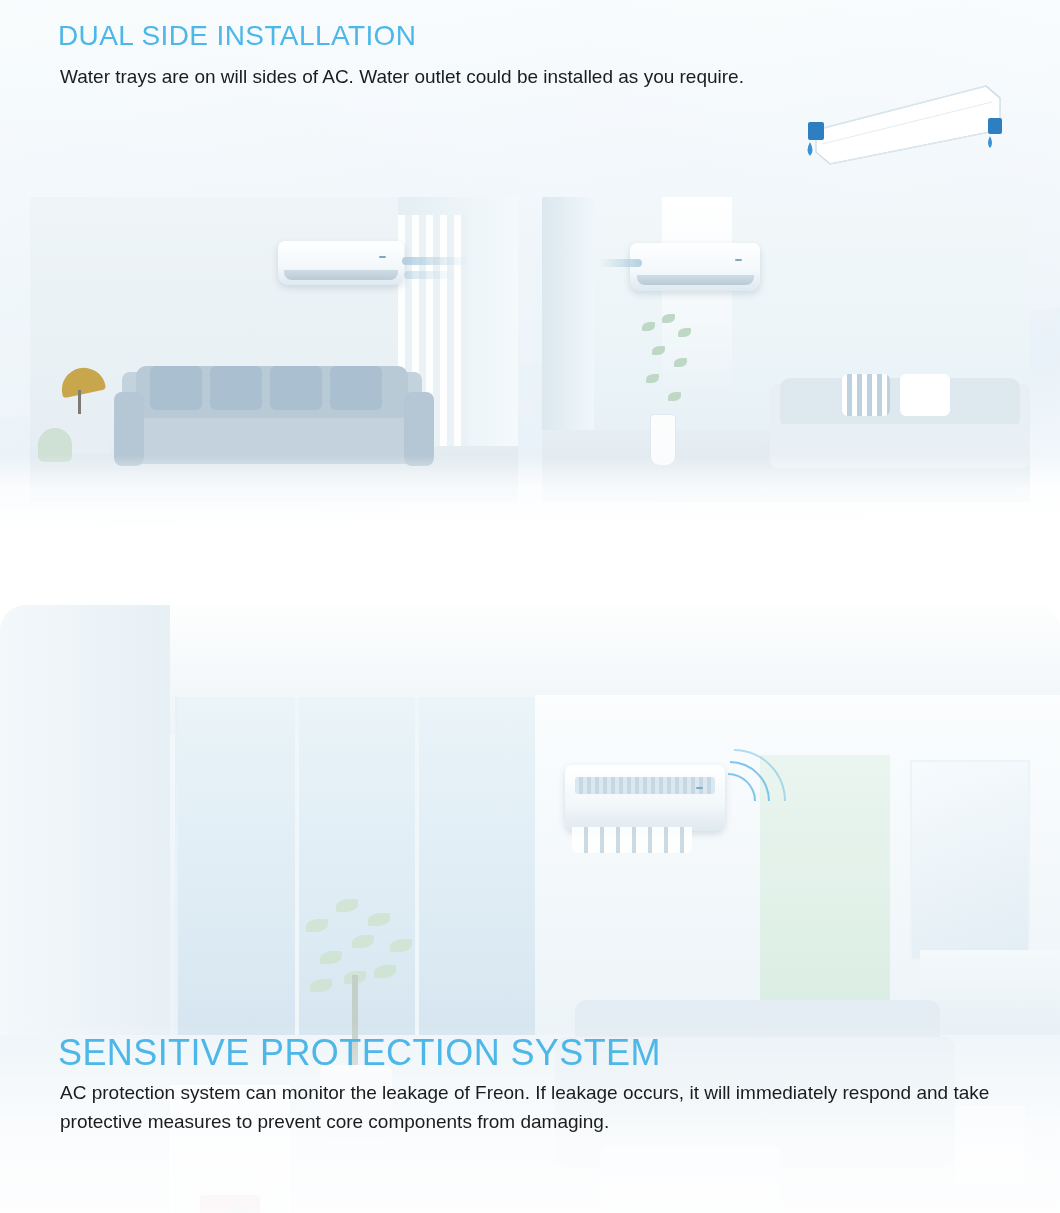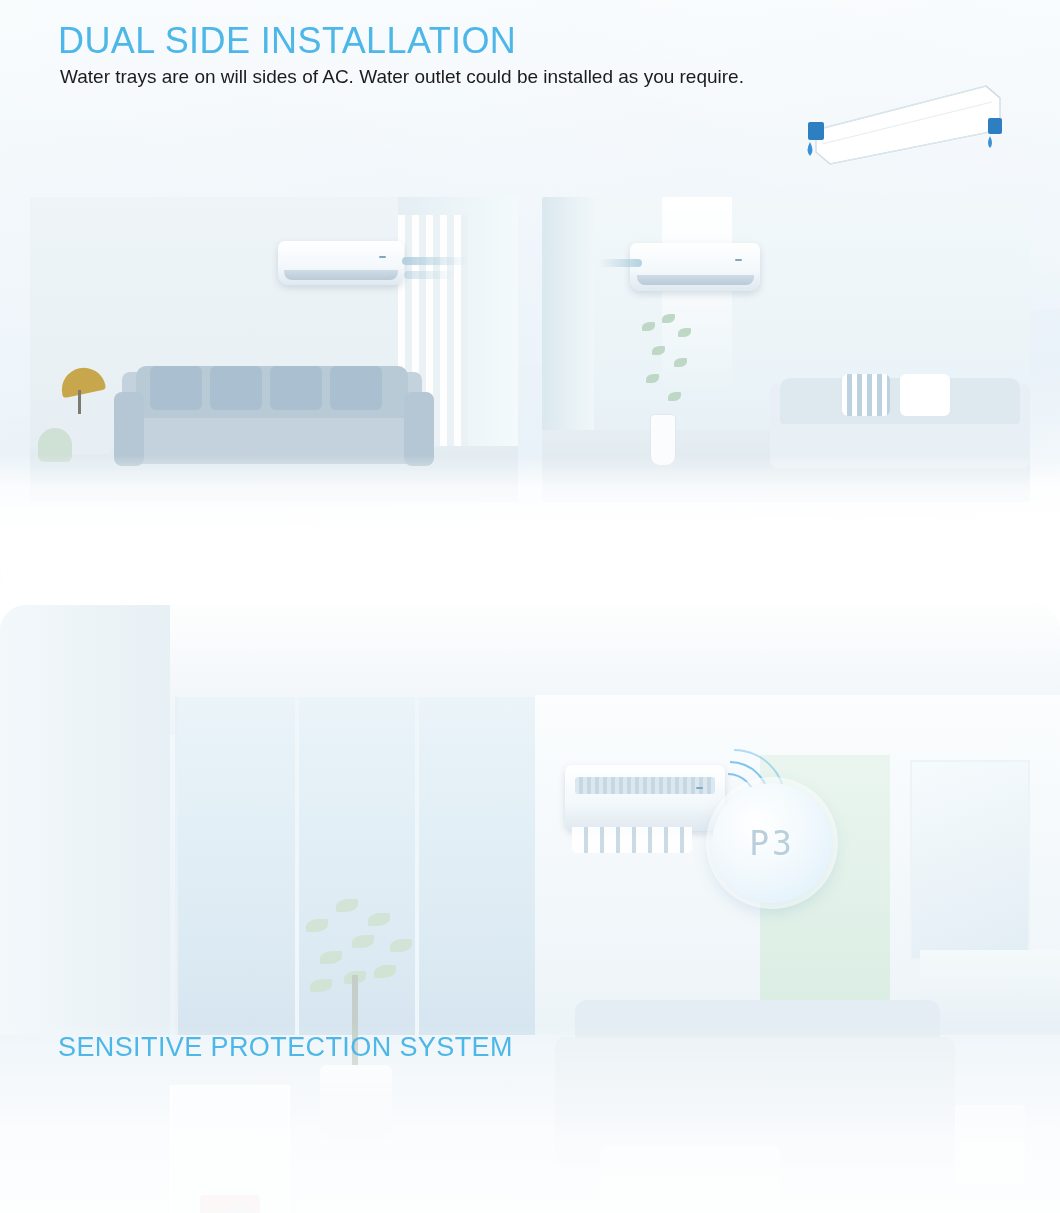--- a/index.html
+++ b/index.html
@@ -178,21 +178,21 @@
 
   
   .s1-caption {
     position: absolute;
     left: 0; top: 455px;
     width: 1060px; height: 145px;
     background: linear-gradient(180deg, rgba(255,255,255,0) 0%, rgba(255,255,255,.78) 22%, #ffffff 52%, #ffffff 100%);
   }
   .s1-title {
     position: absolute; left: 58px; top: 20px;
-    font-size: 36px; letter-spacing: .4px;
+    font-size: 28px; letter-spacing: .4px;
     color: #4db7e8; font-weight: 400;
   }
   .s1-desc {
     position: absolute; left: 60px; top: 66px;
     font-size: 19px; color: #1c1c1c; font-weight: 400;
   }
 
   
   .section-two {
     position: absolute;
@@ -333,21 +333,21 @@
   }
 
   
   .s2-caption {
     position: absolute; left: 0; top: 418px; width: 1060px; height: 190px;
     background: linear-gradient(180deg, rgba(255,255,255,0) 0%, rgba(255,255,255,.45) 30%, rgba(255,255,255,.82) 62%, rgba(255,255,255,.92) 100%);
     pointer-events: none;
   }
   .s2-title {
     position: absolute; left: 58px; top: 1032px;
-    font-size: 27px; letter-spacing: .4px;
+    font-size: 36px; letter-spacing: .4px;
     color: #4db7e8; font-weight: 400;
   }
   .s2-desc {
     position: absolute; left: 60px; top: 1078px; width: 930px;
     font-size: 19px; line-height: 29px; color: #1c1c1c;
   }
 
   .divider-gap {
     position: absolute; left: 0; top: 596px; width: 1060px; height: 12px; background: #ffffff;
   }
@@ -484,27 +484,25 @@
       <div class="ac-led"></div>
     </div>
     <div class="s2-ac-louvers"></div>
 
     <div class="signal" style="left:690px; top:150px; width:90px; height:110px;">
       <span style="left:10px; top:18px; width:56px; height:56px;"></span>
       <span style="left:0px; top:6px; width:80px; height:80px;"></span>
       <span style="left:-8px; top:-6px; width:104px; height:104px; opacity:.45;"></span>
     </div>
 
-    <div class="p3-bubble">
-      <div class="p3-text">P3</div>
-    </div>
 
     <div class="s2-sofa-back"></div>
     <div class="s2-sofa"></div>
     <div class="s2-ottoman"></div>
     <div class="s2-sidetable"></div>
 
     <div class="s2-caption"></div>
   </div>
 
   <div class="s2-title">SENSITIVE PROTECTION SYSTEM</div>
+  <div class="s2-desc">AC protection system can monitor the leakage of Freon. If leakage occurs, it will immediately respond and take protective measures to prevent core components from damaging.</div>
 
 </div>
 
 </body></html>

